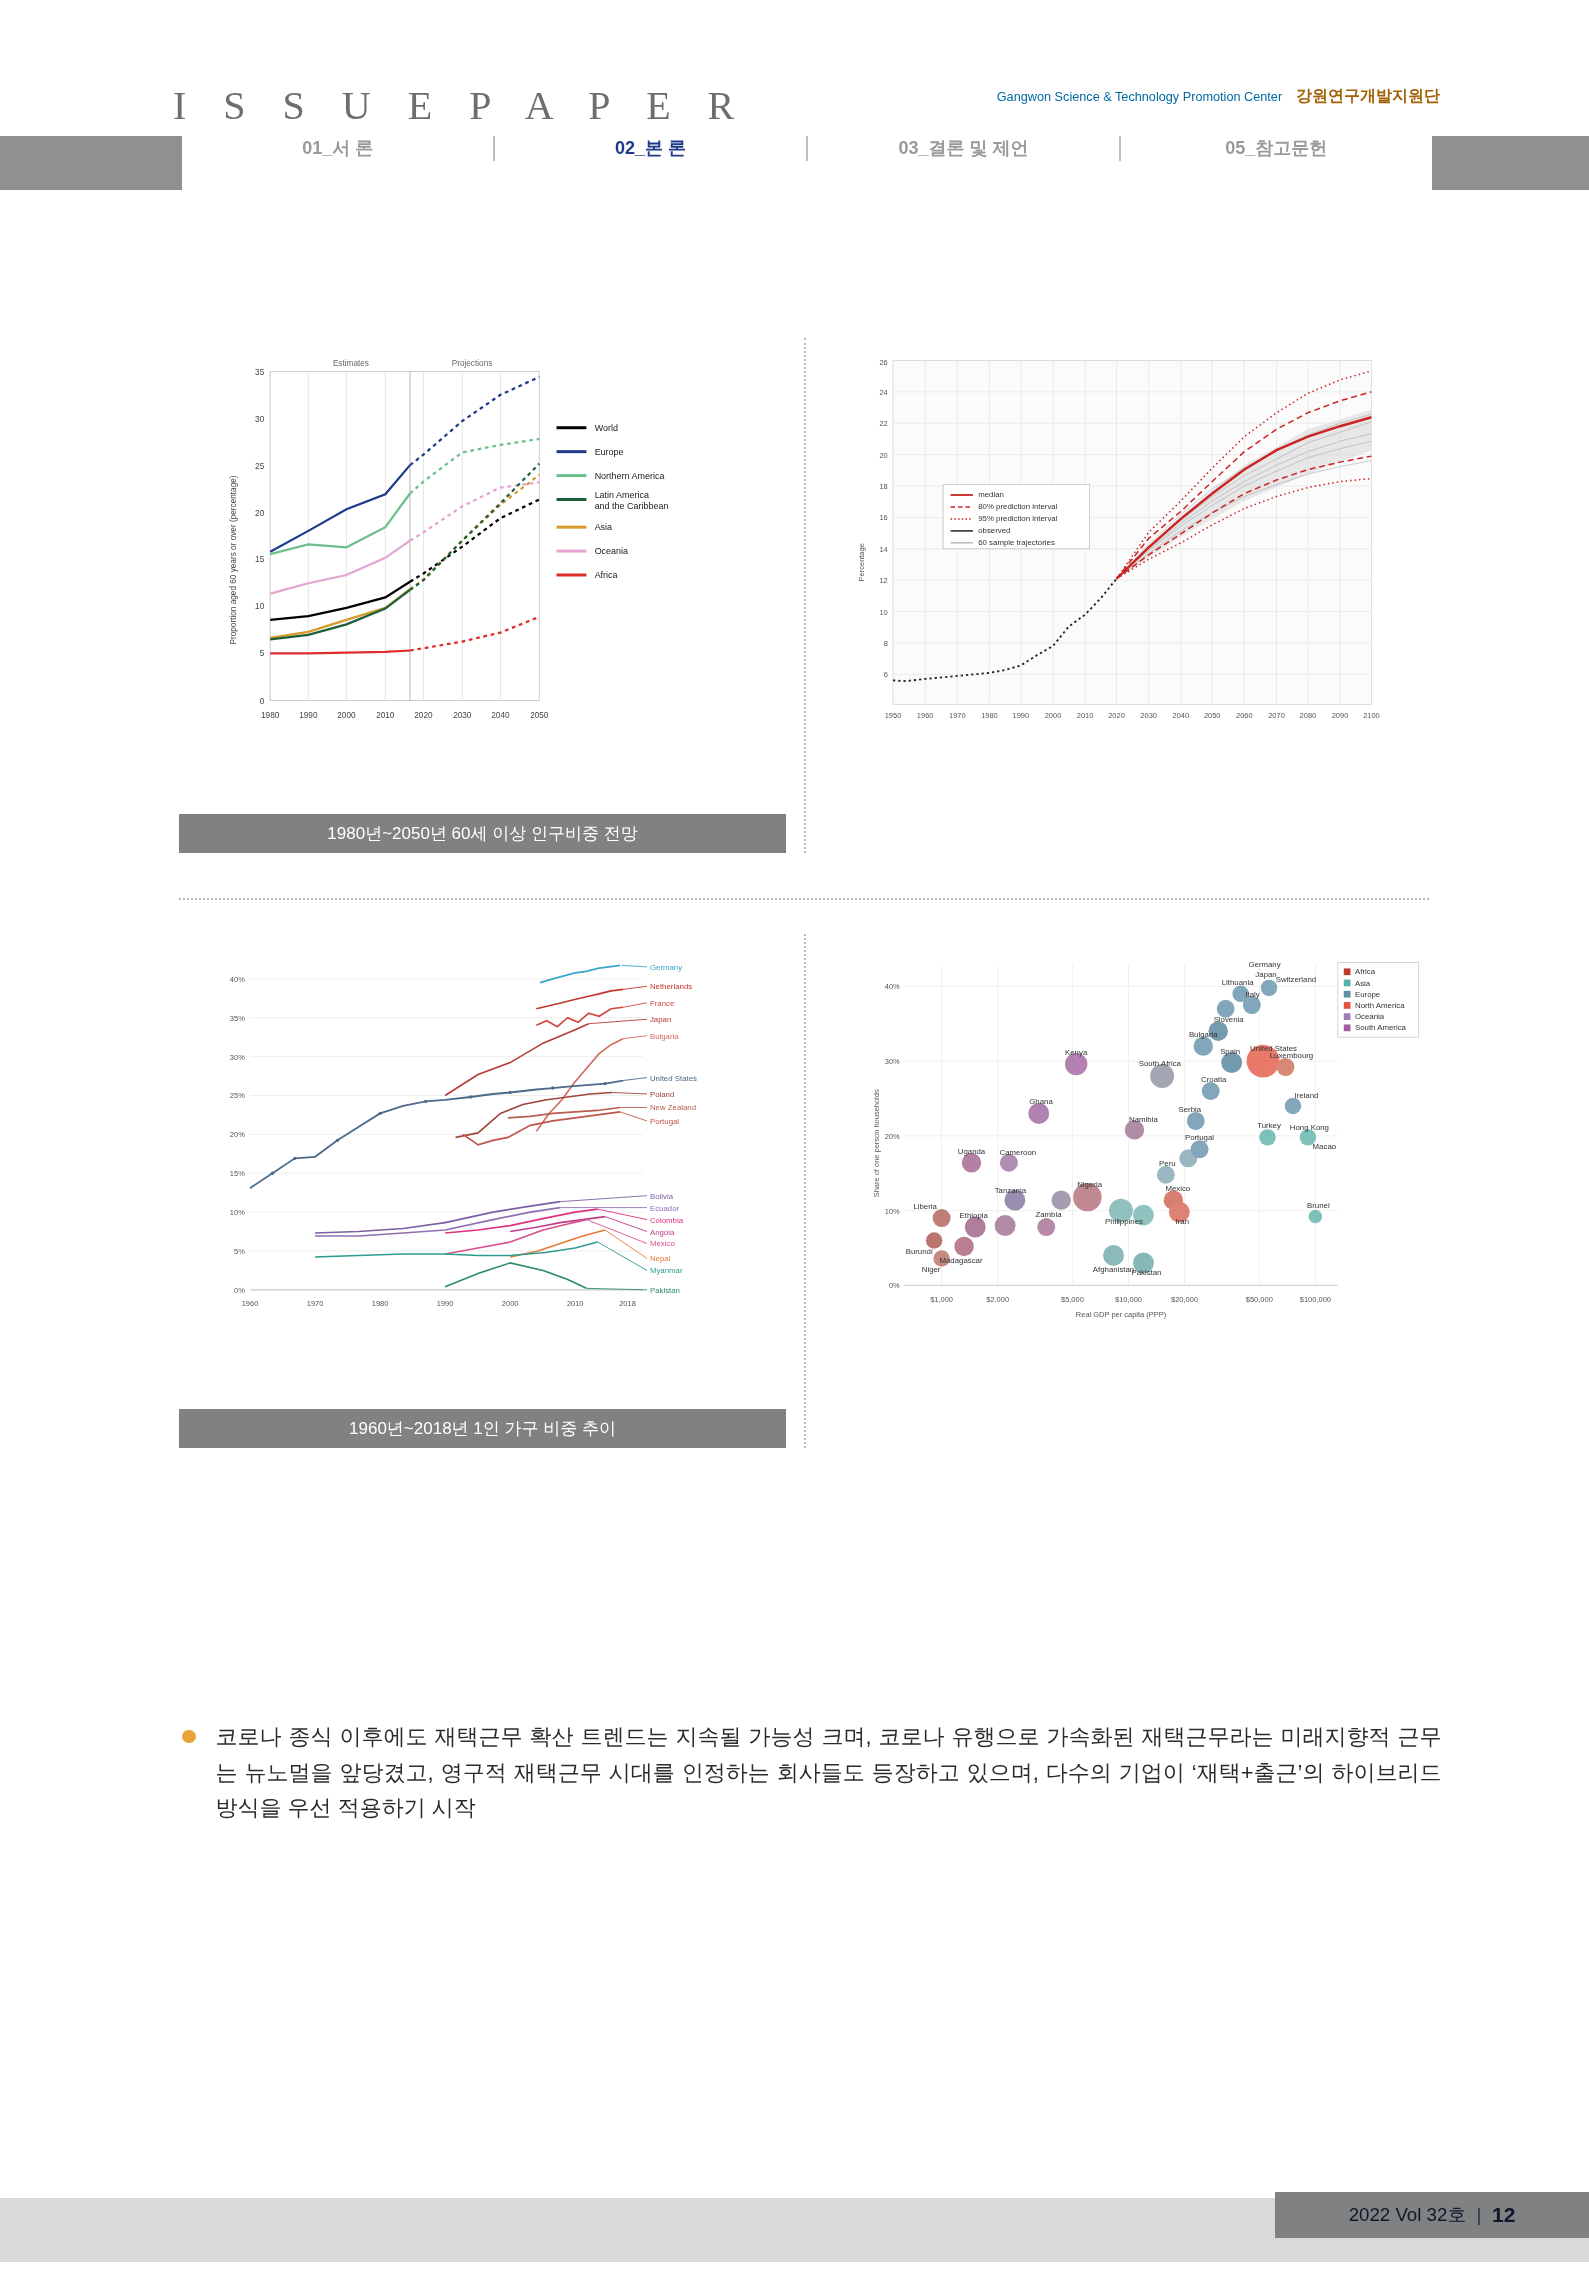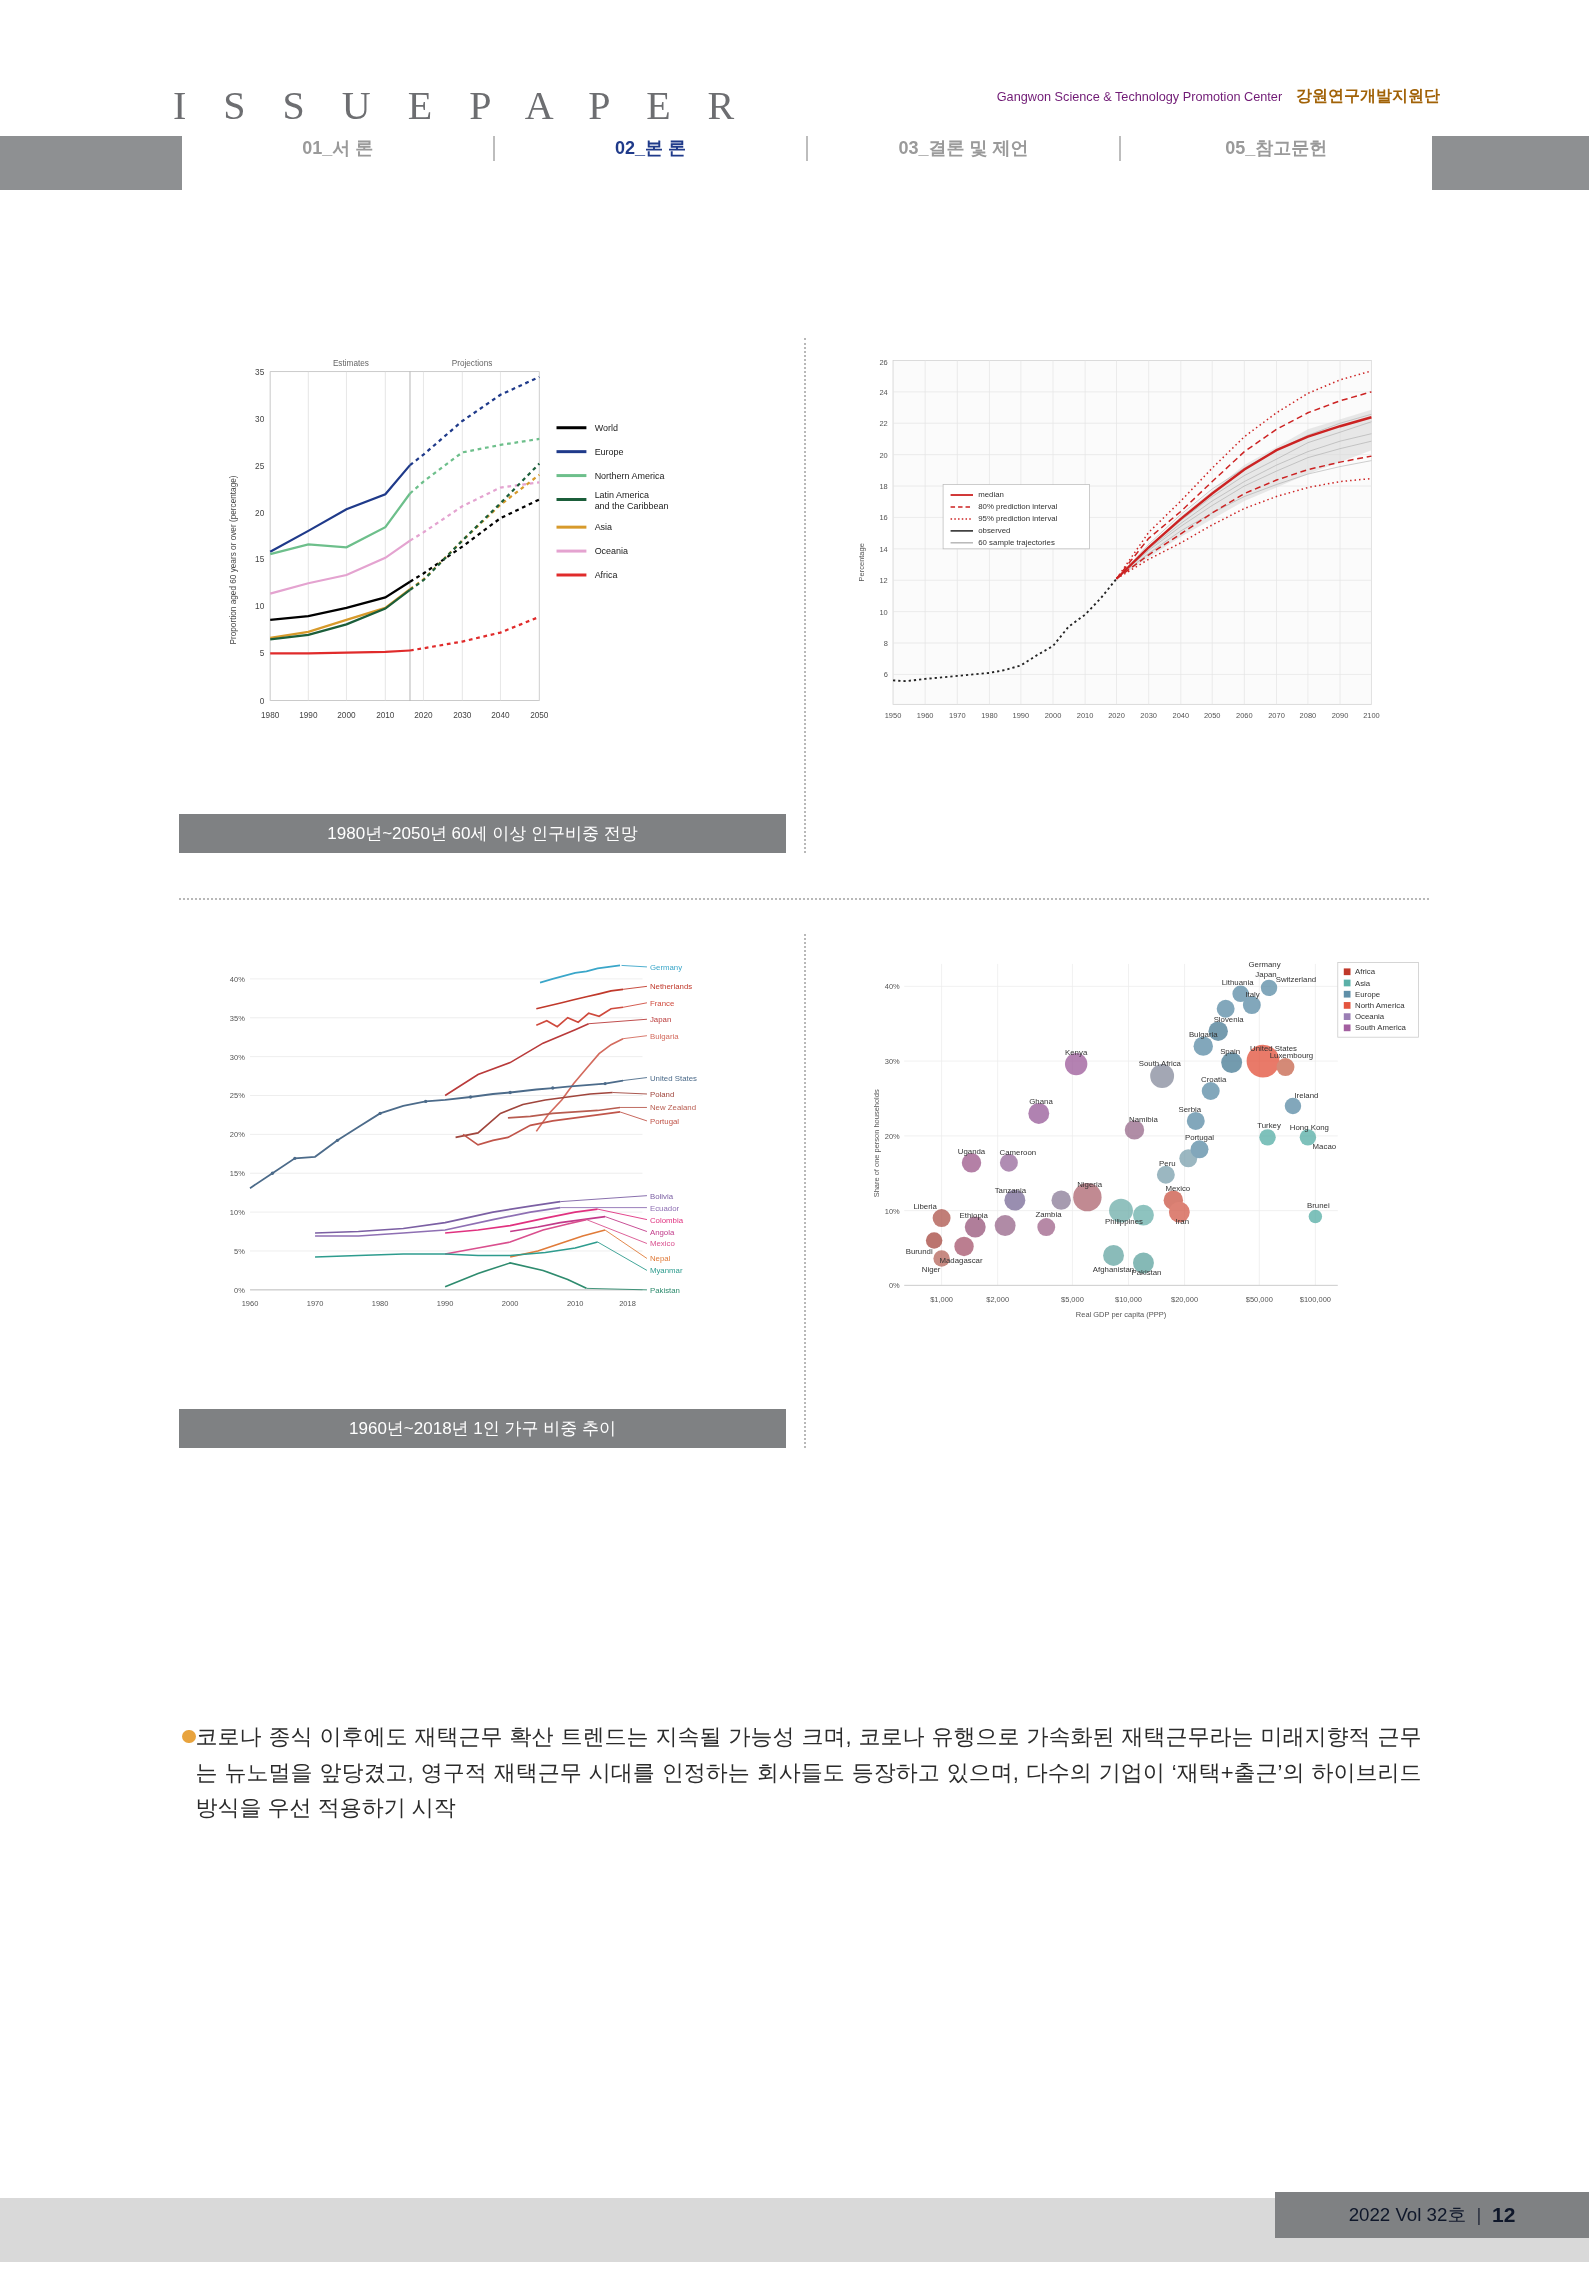--- a/index.html
+++ b/index.html
@@ -36,21 +36,21 @@
   }
   .brand-wrap {
     position: absolute;
     right: 149px;
     top: 86px;
     text-align: right;
   }
   .brand-en {
     display: inline-block;
     font-size: 12.7px;
-    color: #701a75;
+    color: #0369a1;
     margin-right: 10.5px;
     vertical-align: middle;
   }
   .brand-kr {
     display: inline-block;
     font-size: 16px;
     color: #a16207;
     font-weight: 700;
     vertical-align: middle;
   }
@@ -154,21 +154,21 @@
     flex: none;
   }
   .section-title {
     font-size: 25px;
     color: #d2693c;
     font-weight: 700;
   }
   .para {
     display: flex;
     align-items: flex-start;
-    gap: 0;
+    gap: 20px;
     margin-bottom: 21px;
     padding-left: 9px;
   }
   .bullet-dot {
     width: 13.5px; height: 13.5px;
     background: #e8a33d;
     border-radius: 50%;
     flex: none;
     margin-top: 10.5px;
   }

